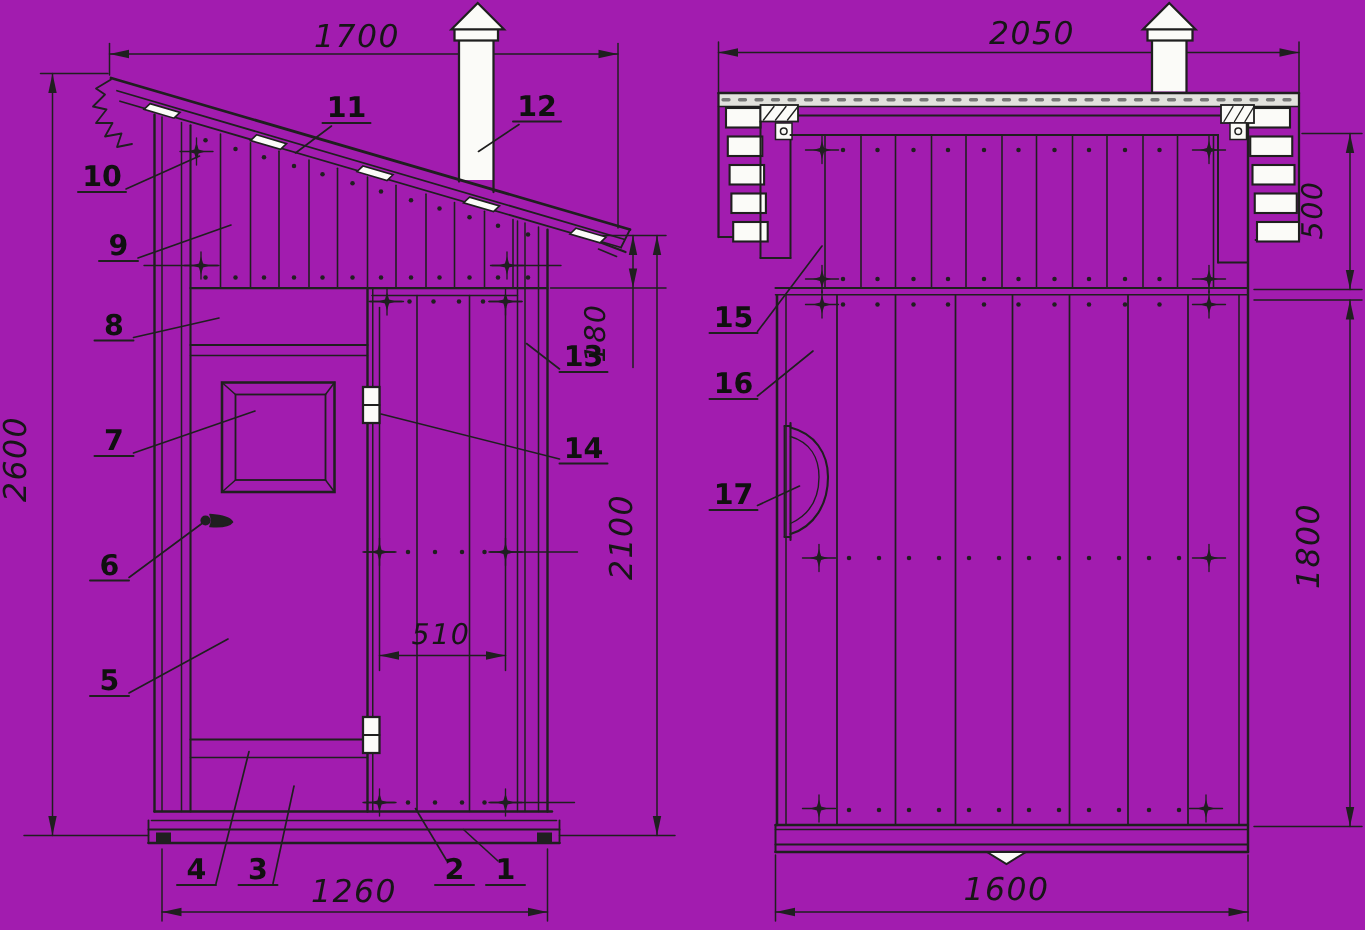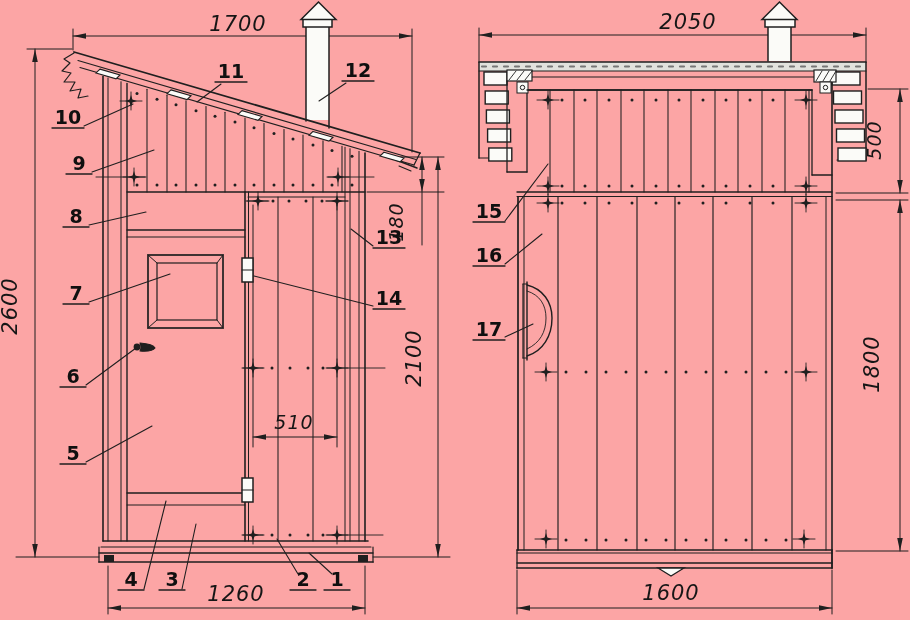--- a/index.html
+++ b/index.html
@@ -1,16 +1,16 @@
 <!DOCTYPE html>
 <html><head>
 <meta charset="utf-8">
 <style>
   html,body{margin:0;padding:0;background:#ffffff;}
-  .sheet{width:910px;height:620px;background:#fca5a5;position:relative;overflow:hidden;}
+  .sheet{width:910px;height:620px;background:#a21caf;position:relative;overflow:hidden;}
   svg{display:block;}
   .dim{font-family:"DejaVu Sans",sans-serif;font-style:italic;font-size:21px;fill:#161616;text-anchor:middle;letter-spacing:1px;}
   .dim-sm{font-size:19px;}
   .callout{font-family:"DejaVu Sans",sans-serif;font-weight:bold;font-size:19px;fill:#101010;text-anchor:middle;}
 </style>
 </head>
 <body>
 
 <div class="sheet">
 <svg id="dwg" width="910" height="620" viewBox="0 0 910 620">

